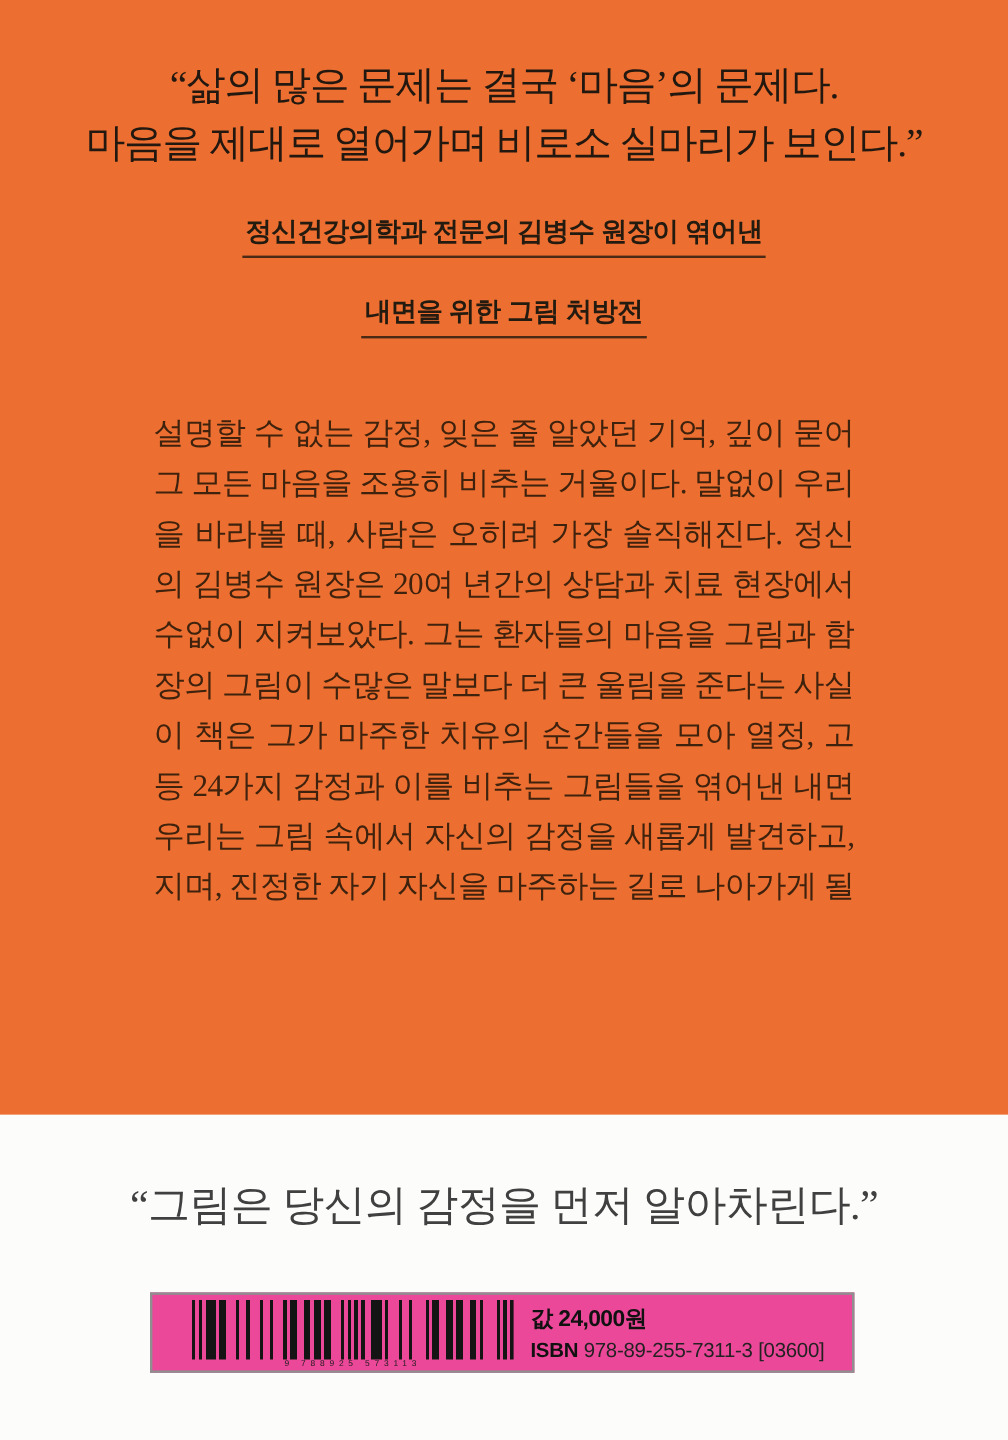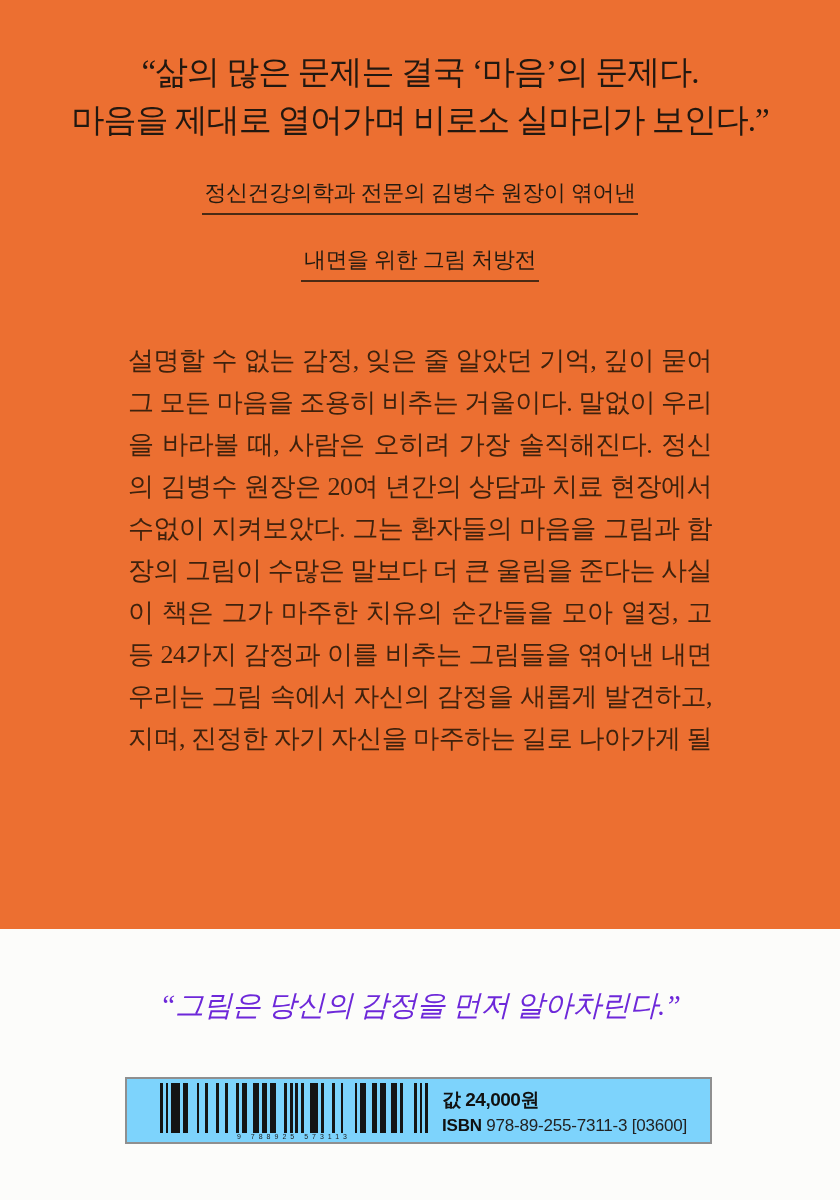--- a/index.html
+++ b/index.html
@@ -34,21 +34,21 @@
 
   .subtitle {
     margin-top: 36px;
     text-align: center;
     font-family: "Liberation Sans", "DejaVu Sans", sans-serif;
     color: #241B10;
   }
   .sub-line {
     display: inline-block;
     font-size: 22px;
-    font-weight: normal;
+    font-weight: bold;
     letter-spacing: -0.5px;
     padding: 0 3px 7px 3px;
     border-bottom: 2px solid #4A2A14;
   }
   .subtitle .row { line-height: 26px; }
   .subtitle .row + .row { margin-top: 32px; }
 
   .description {
     margin: 58px auto 0 128px;
     width: 584px;
@@ -73,36 +73,35 @@
     position: absolute;
     top: 929px; left: 0;
     width: 840px;
     height: 271px;
     background: #FCFCFA;
   }
 
   .footer-quote {
     margin-top: 56px;
     text-align: center;
-    color: #6d28d9;
-    font-size: 29px;
+    color: #404040;
+    font-size: 35px;
     letter-spacing: -0.5px;
     line-height: 40px;
-    font-style: italic;
   }
 
   .barcode-box {
     position: absolute;
     left: 125px;
     top: 148px;
     width: 587px;
     height: 67px;
     box-sizing: border-box;
     border: 2px solid #8F8F8F;
-    background: #7dd3fc;
+    background: #ec4899;
     display: flex;
     align-items: flex-start;
   }
   .barcode {
     margin-left: 33px;
     margin-top: 4px;
     width: 268px;
     display: flex;
     flex-direction: column;
     align-items: center;

